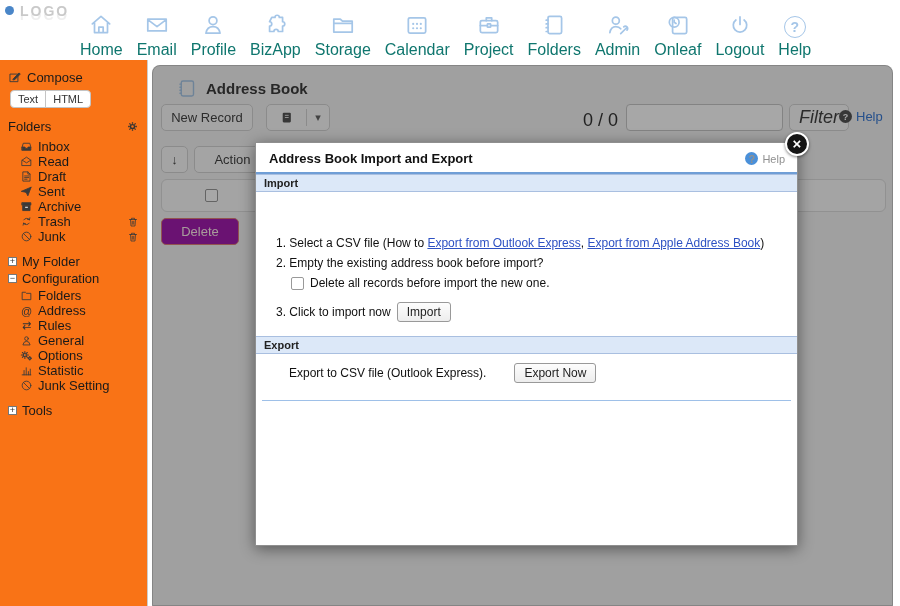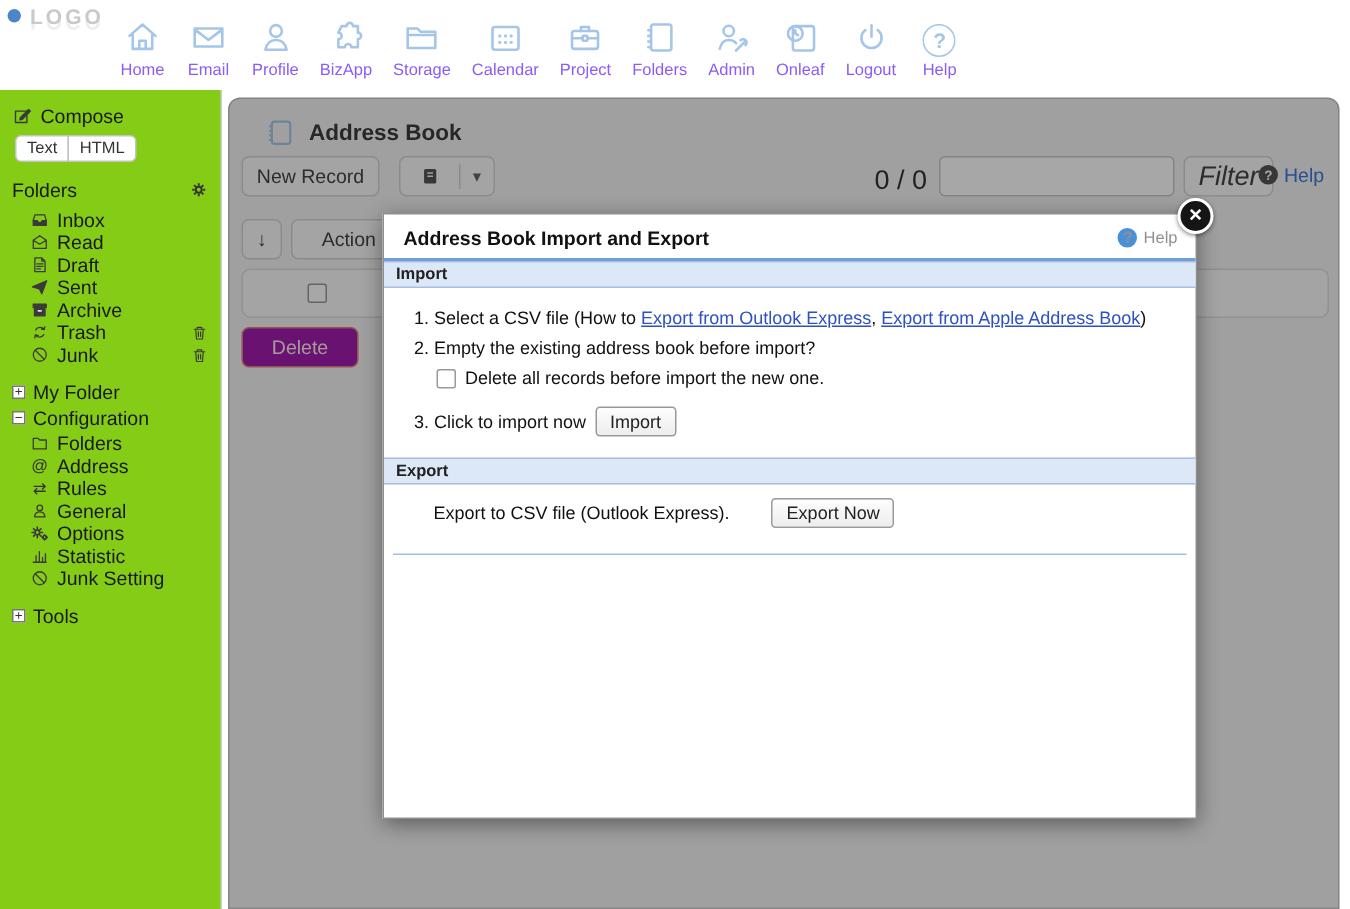--- a/index.html
+++ b/index.html
@@ -9,25 +9,25 @@
   
   .topnav { position:absolute; left:0; top:0; width:900px; height:60px; background:#fff; }
   .logo-area { position:absolute; left:3px; top:2px; }
   .logo-dot { position:absolute; left:2px; top:4px; width:9px; height:9px; border-radius:50%; background:#4a86c8; }
   .logo-text { position:absolute; left:17px; top:1px; font-size:14px; font-weight:bold; letter-spacing:2px; color:#c9c9c9; }
   .logo-reflect { position:absolute; left:17px; top:12px; font-size:14px; font-weight:bold; letter-spacing:2px; color:#c9c9c9; transform:scaleY(-1); opacity:.3; height:9px; overflow:hidden; }
   .nav-items { position:absolute; left:80px; top:11px; display:flex; gap:14px; }
   .nav-item { display:flex; flex-direction:column; align-items:center; cursor:pointer; min-width:30px; }
   .nav-item .nico { height:27px; display:flex; align-items:flex-end; justify-content:center; }
   .nav-item .nico svg { stroke:#a5c6e8; fill:none; stroke-width:1.6; stroke-linecap:round; stroke-linejoin:round; }
-  .nav-item .nlabel { margin-top:3px; font-size:11px; color:#8b5cf6; }
+  .nav-item .nlabel { margin-top:3px; font-size:16px; color:#0f766e; }
   .qcircle { width:22px; height:22px; border:1.6px solid #a5c6e8; border-radius:50%; color:#a5c6e8; font-size:14px; font-weight:bold; display:flex; align-items:center; justify-content:center; }
 
   
-  .sidebar { position:absolute; left:0; top:60px; width:148px; height:546px; background:#84cc16; border-right:1px solid #ccc; padding:8px 6px 0 8px; font-size:13px; color:#1a1a1a; }
+  .sidebar { position:absolute; left:0; top:60px; width:148px; height:546px; background:#f97316; border-right:1px solid #ccc; padding:8px 6px 0 8px; font-size:13px; color:#1a1a1a; }
   .side-row { display:flex; align-items:center; gap:5px; height:15px; }
   .side-row svg { stroke:#3a3a3a; fill:none; stroke-width:1.6; stroke-linecap:round; stroke-linejoin:round; }
   .compose-row { height:18px; margin-bottom:4px; }
   .seg { display:inline-flex; margin-left:2px; margin-bottom:10px; }
   .seg button { font-family:inherit; font-size:11px; color:#333; background:#fff; border:1px solid #c4c4c4; padding:2px 7px; cursor:pointer; }
   .seg button:first-child { border-radius:4px 0 0 4px; }
   .seg button:last-child { border-radius:0 4px 4px 0; margin-left:-1px; }
   .folders-header { display:flex; align-items:center; justify-content:space-between; height:16px; margin-bottom:5px; padding-right:2px; }
   .folder-item { padding-left:12px; padding-right:2px; cursor:pointer; }
   .folder-item .flabel { flex:0 0 auto; }
@@ -66,21 +66,21 @@
 
   
   .modal { position:absolute; left:255px; top:142px; width:543px; height:404px; background:#fff; border:1px solid #8f8f8f; box-shadow:0 3px 14px rgba(0,0,0,0.45); z-index:10; font-size:12px; color:#111; }
   .modal-close { position:absolute; top:-11px; right:-12px; width:24px; height:24px; border-radius:50%; background:#151515; border:2px solid #fff; box-shadow:0 1px 3px rgba(0,0,0,.5); color:#fff; font-size:15px; font-weight:bold; line-height:20px; text-align:center; cursor:pointer; z-index:11; }
   .modal-header { display:flex; align-items:center; justify-content:space-between; padding:8px 12px 6px 13px; border-bottom:2px solid #6f9ed6; }
   .modal-title { font-size:13px; font-weight:bold; color:#111; }
   .modal-help { display:flex; align-items:center; gap:4px; cursor:pointer; }
   .blue-q { width:13px; height:13px; border-radius:50%; background:#4a90d9; color:#fff; font-size:9px; font-weight:bold; display:flex; align-items:center; justify-content:center; }
   .modal-help span { font-size:11px; color:#909090; }
   .section-bar { background:#dce8f8; border-top:1px solid #a9bfe0; border-bottom:1px solid #a9bfe0; font-size:11px; font-weight:bold; color:#222; padding:2px 8px; }
-  .m-body { padding:13px 12px 0 20px; }
+  .m-body { padding:13px 12px 0 20px;margin-top:31px; }
   .step { margin-bottom:6px; }
   .file-row { margin:4px 0 12px 8px; display:flex; align-items:center; }
   .red-box { border:3px solid #e5402a; padding:1px; display:inline-block; }
   .form-btn { font-family:inherit; font-size:12px; color:#222; background:linear-gradient(#fdfdfd,#ededed); border:1px solid #999; border-radius:3px; padding:2px 9px; cursor:pointer; }
   .no-file { margin-left:7px; color:#222; }
   .check-row { margin:4px 0 12px 15px; display:flex; align-items:center; gap:6px; }
   .step3 { margin-bottom:14px; display:flex; align-items:center; gap:6px; }
   .export-body { padding:9px 12px 0 33px; display:flex; align-items:center; gap:28px; }
   .bottom-line { border-top:1px solid #9ec0e8; margin:17px 6px 0 6px; }
   a.mlink { color:#2d51c3; text-decoration:underline; cursor:pointer; }

